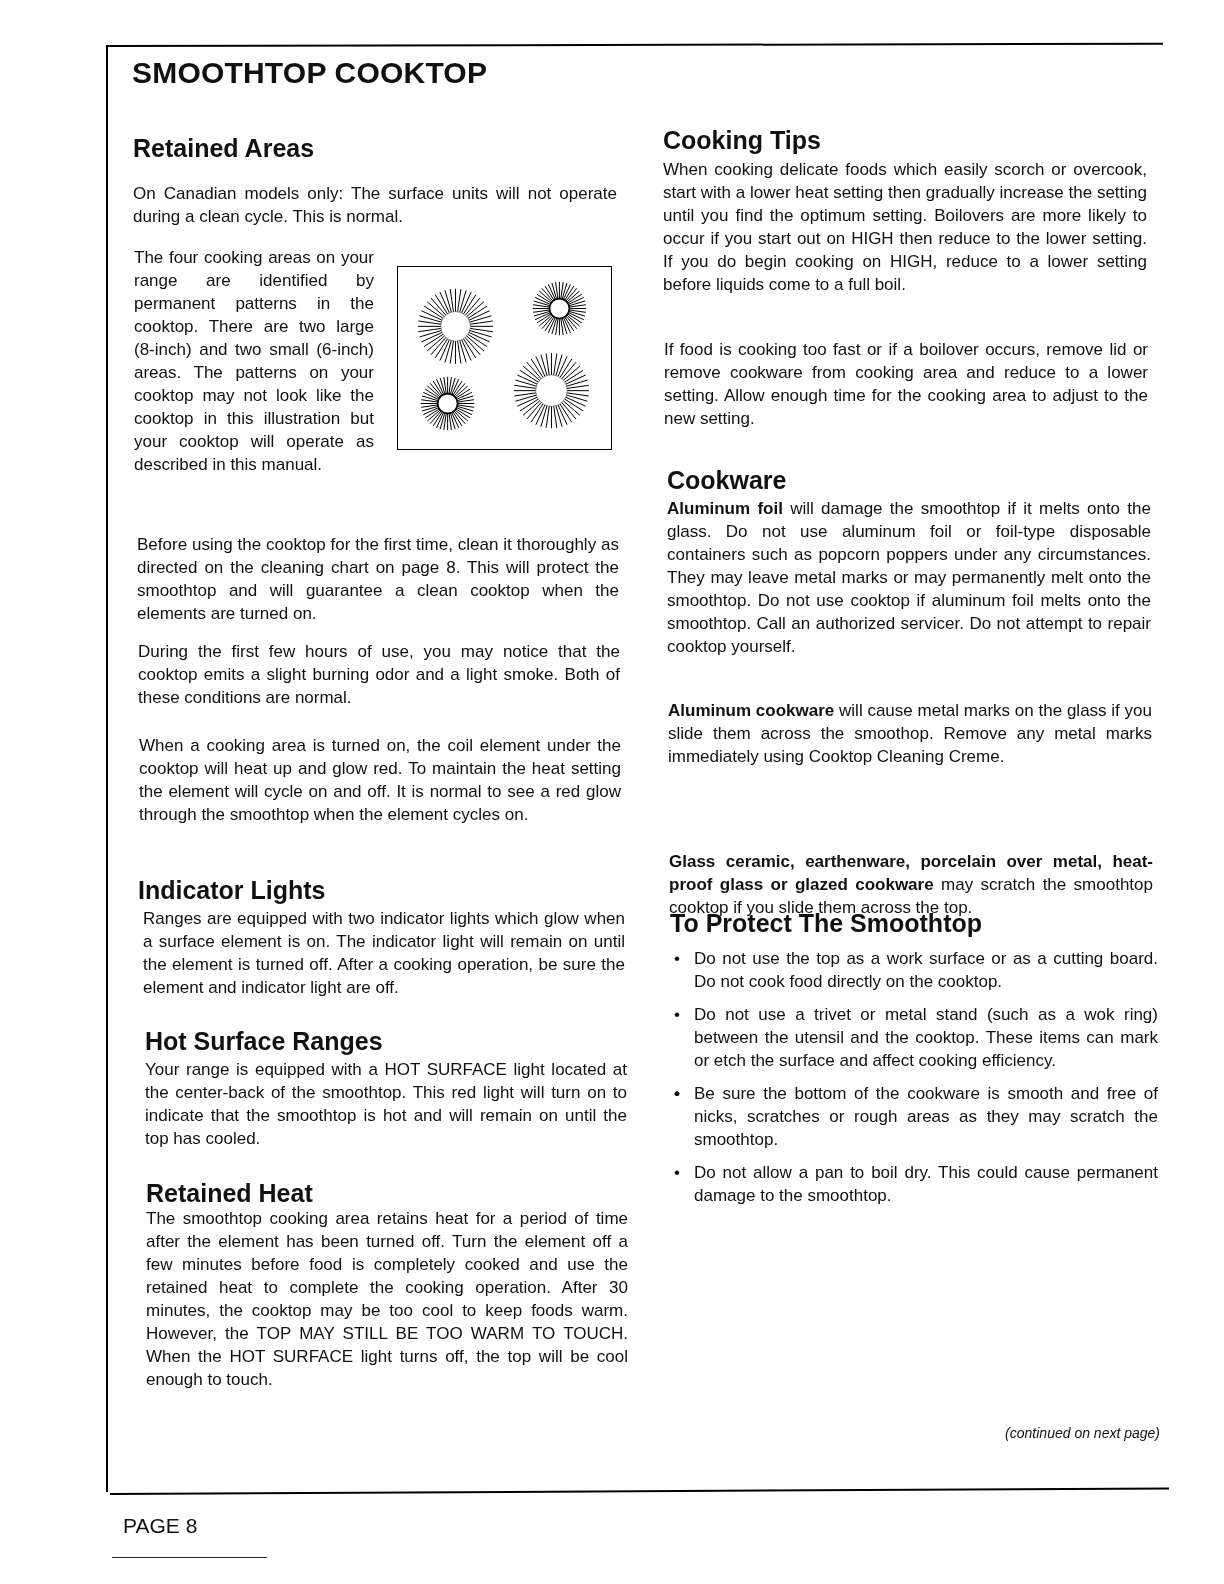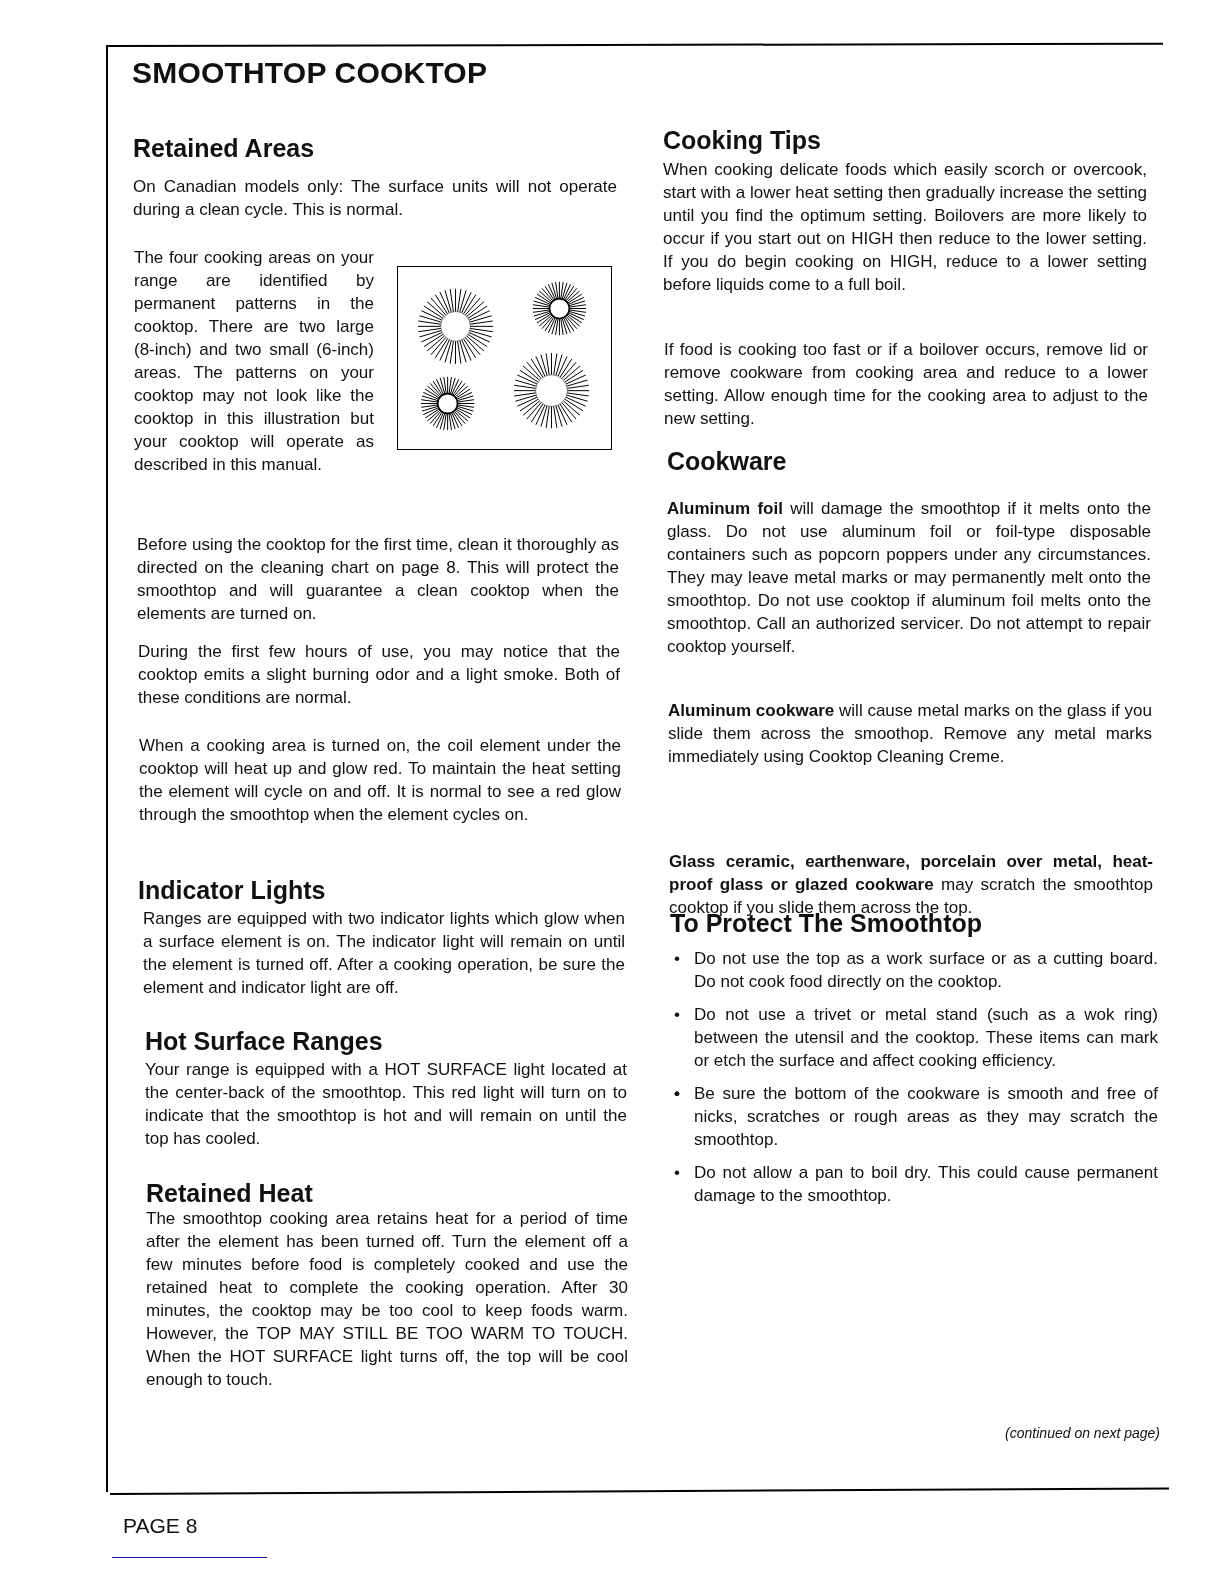--- a/index.html
+++ b/index.html
@@ -27,21 +27,21 @@
 <body>
 
 <div class="frame-top"></div>
 <div class="frame-left"></div>
 <div class="frame-bottom"></div>
 
 <h1 class="page-title">SMOOTHTOP COOKTOP</h1>
 
 <section>
   <h2 class="abs" style="left:133px; top:133px;">Retained Areas</h2>
-  <p class="abs" style="left:133px; top:175px; width:484px;">On Canadian models only: The surface units will not operate during a clean cycle. This is normal.</p>
+  <p class="abs" style="left:133px; top:182px; width:484px;">On Canadian models only: The surface units will not operate during a clean cycle. This is normal.</p>
   <p class="abs narrow" style="left:134px; top:246px; width:240px;">The four cooking areas on your range are identified by permanent patterns in the cooktop. There are two large (8-inch) and two small (6-inch) areas. The patterns on your cooktop may not look like the cooktop in this illustration but your cooktop will operate as described in this manual.</p>
 
   <div class="cooktop-fig">
     <svg viewBox="0 0 215 184">
       <g id="burners">
           <g>
             <line x1="73.00" y1="60.00" x2="96.00" y2="60.00" stroke="#000" stroke-width="1"></line>
             <line x1="72.85" y1="62.13" x2="95.61" y2="65.41" stroke="#000" stroke-width="1"></line>
             <line x1="72.39" y1="64.23" x2="94.46" y2="70.71" stroke="#000" stroke-width="1"></line>
             <line x1="71.64" y1="66.23" x2="92.57" y2="75.79" stroke="#000" stroke-width="1"></line>
@@ -252,21 +252,21 @@
   <p class="abs" style="left:146px; top:1207px; width:482px;">The smoothtop cooking area retains heat for a period of time after the element has been turned off. Turn the element off a few minutes before food is completely cooked and use the retained heat to complete the cooking operation. After 30 minutes, the cooktop may be too cool to keep foods warm. However, the TOP MAY STILL BE TOO WARM TO TOUCH. When the HOT SURFACE light turns off, the top will be cool enough to touch.</p>
 </section>
 
 <section>
   <h2 class="abs" style="left:663px; top:125px;">Cooking Tips</h2>
   <p class="abs" style="left:663px; top:158px; width:484px;">When cooking delicate foods which easily scorch or overcook, start with a lower heat setting then gradually increase the setting until you find the optimum setting. Boilovers are more likely to occur if you start out on HIGH then reduce to the lower setting. If you do begin cooking on HIGH, reduce to a lower setting before liquids come to a full boil.</p>
   <p class="abs" style="left:664px; top:338px; width:484px;">If food is cooking too fast or if a boilover occurs, remove lid or remove cookware from cooking area and reduce to a lower setting. Allow enough time for the cooking area to adjust to the new setting.</p>
 </section>
 
 <section>
-  <h2 class="abs" style="left:667px; top:446px;">Cookware</h2>
+  <h2 class="abs" style="left:667px; top:465px;">Cookware</h2>
   <p class="abs" style="left:667px; top:497px; width:484px;"><b class="inline">Aluminum foil</b><span> will damage the smoothtop if it melts onto the glass. Do not use aluminum foil or foil-type disposable containers such as popcorn poppers under any circumstances. They may leave metal marks or may permanently melt onto the smoothtop. Do not use cooktop if aluminum foil melts onto the smoothtop. Call an authorized servicer. Do not attempt to repair cooktop yourself.</span></p>
   <p class="abs" style="left:668px; top:699px; width:484px;"><b class="inline">Aluminum cookware</b><span> will cause metal marks on the glass if you slide them across the smoothop. Remove any metal marks immediately using Cooktop Cleaning Creme.</span></p>
   <p class="abs" style="left:669px; top:810px; width:484px;margin-top:40px;"><b class="inline">Glass ceramic, earthenware, porcelain over metal, heat-proof glass or glazed cookware</b><span> may scratch the smoothtop cooktop if you slide them across the top.</span></p>
 </section>
 
 <section>
   <h2 class="abs" style="left:670px; top:908px;">To Protect The Smoothtop</h2>
   <ul class="bullets abs" style="left:664px; top:947px; width:494px;">
     <li><span class="bullet">•</span><span>Do not use the top as a work surface or as a cutting board. Do not cook food directly on the cooktop.</span></li>
     <li><span class="bullet">•</span><span>Do not use a trivet or metal stand (such as a wok ring) between the utensil and the cooktop. These items can mark or etch the surface and affect cooking efficiency.</span></li>

